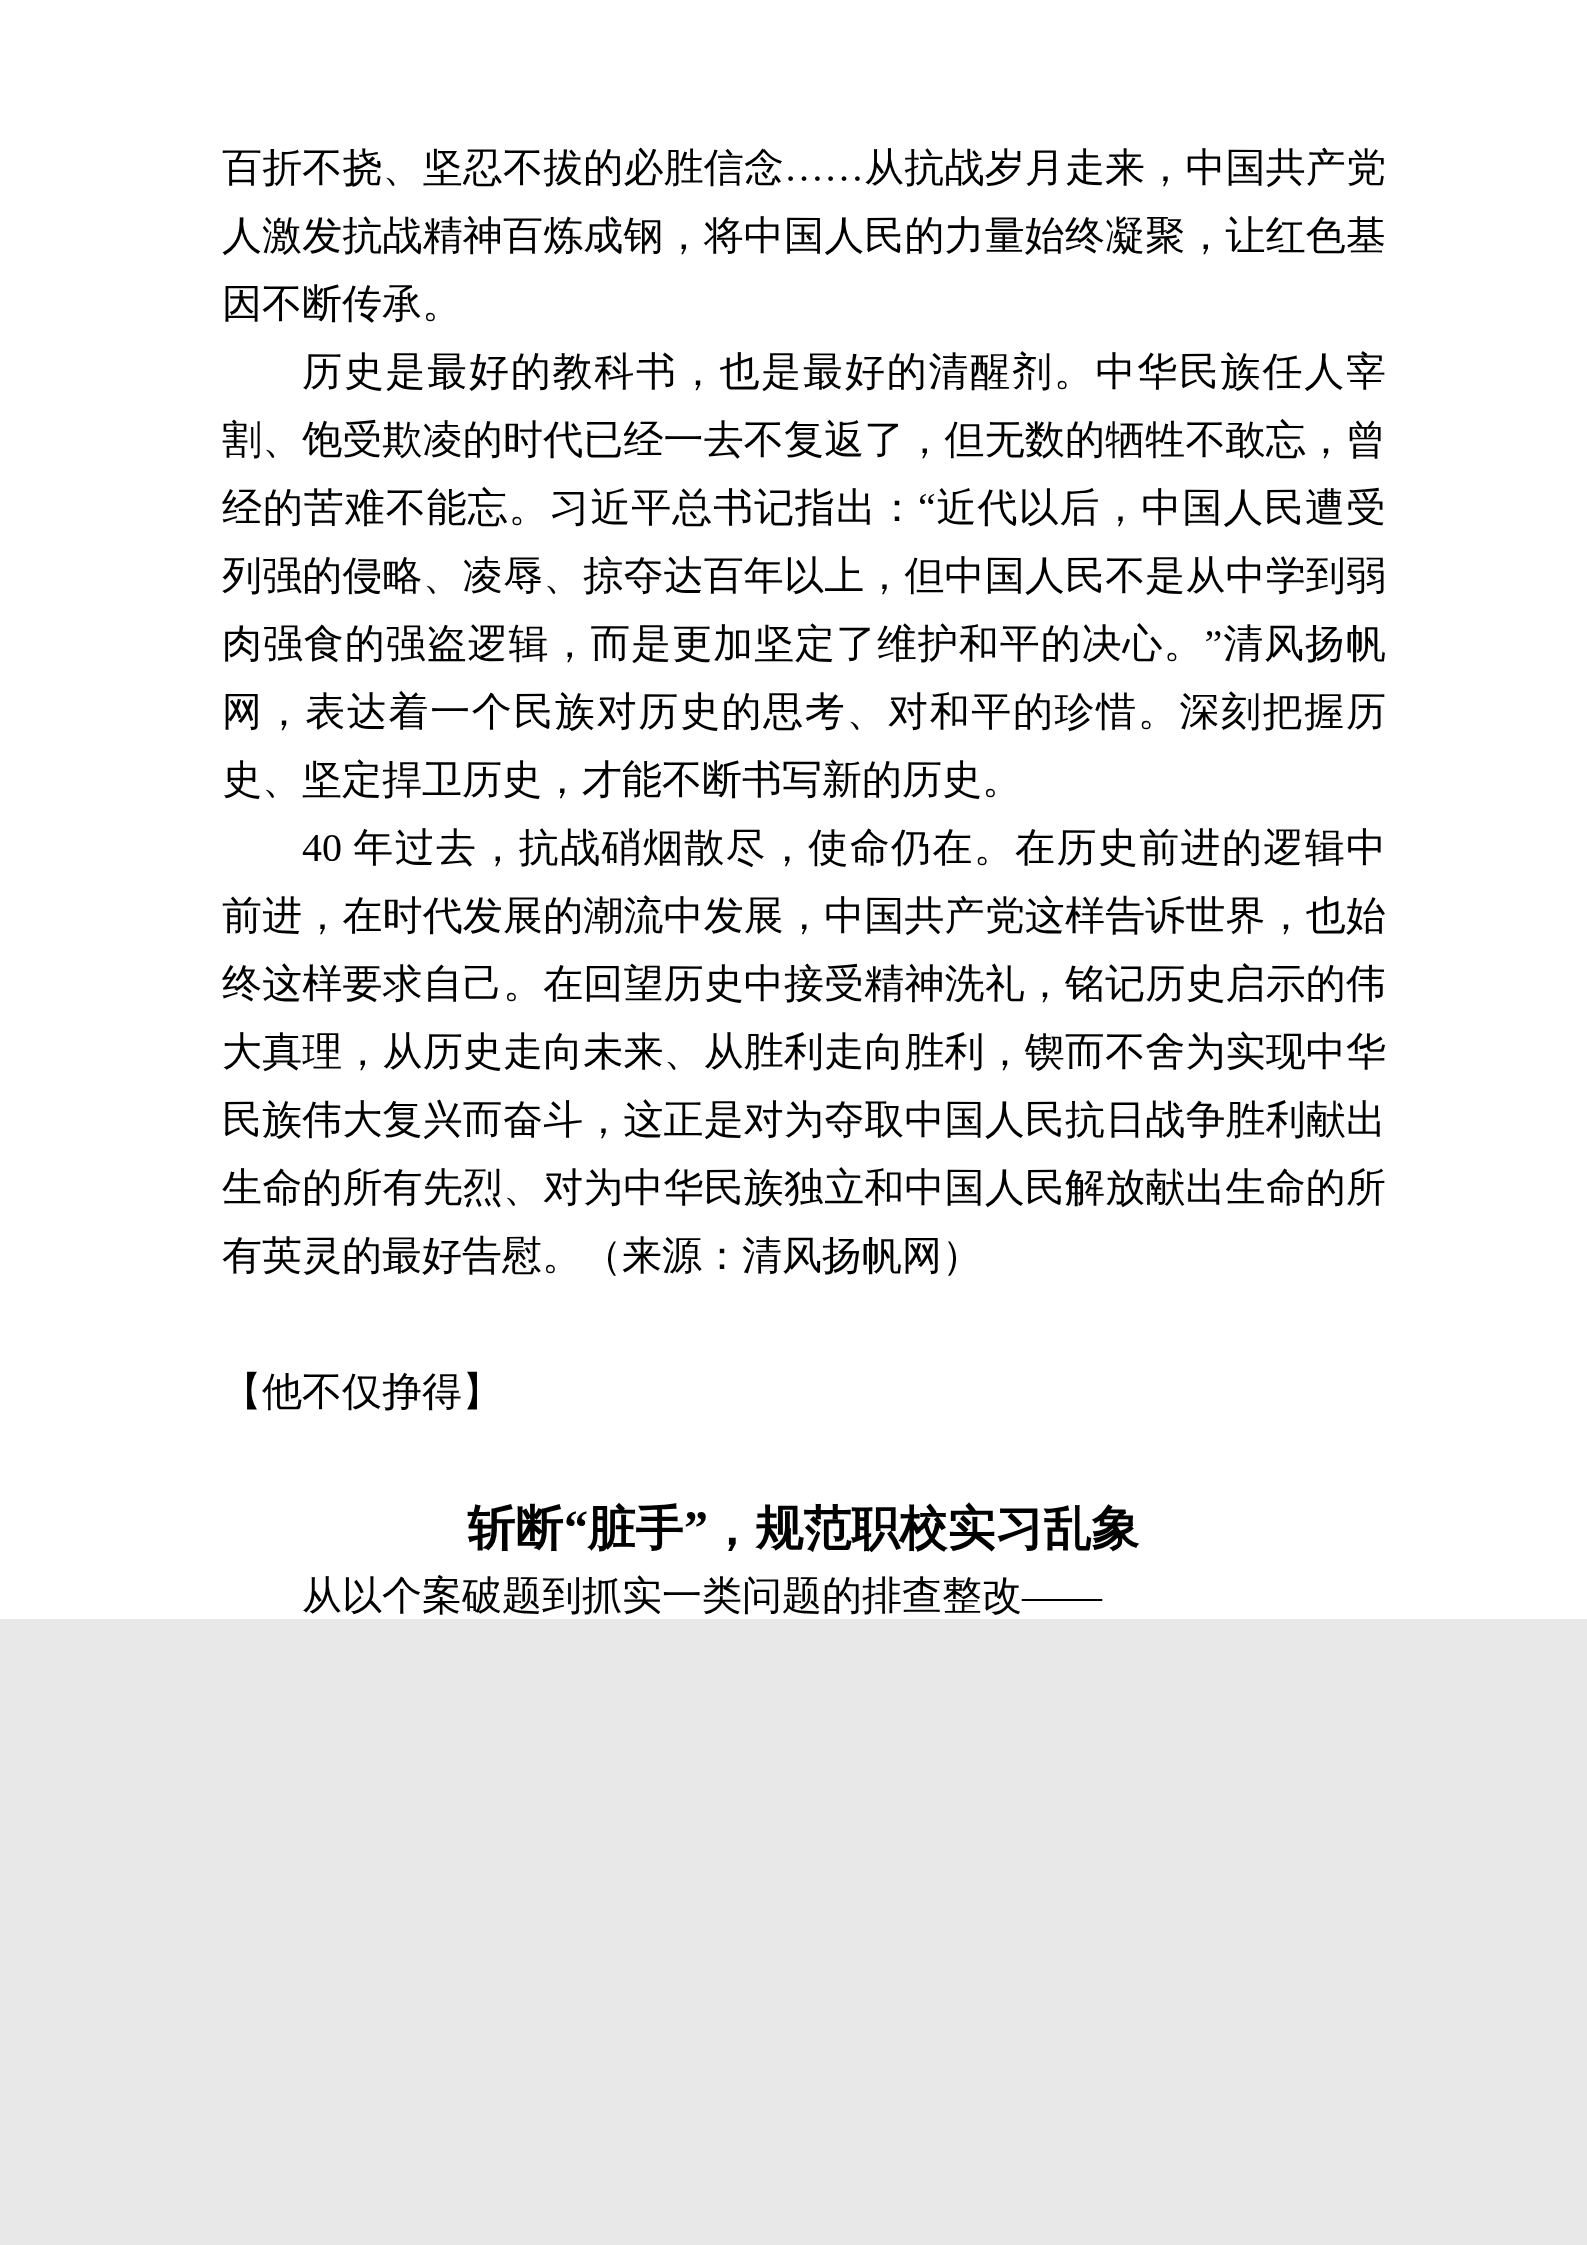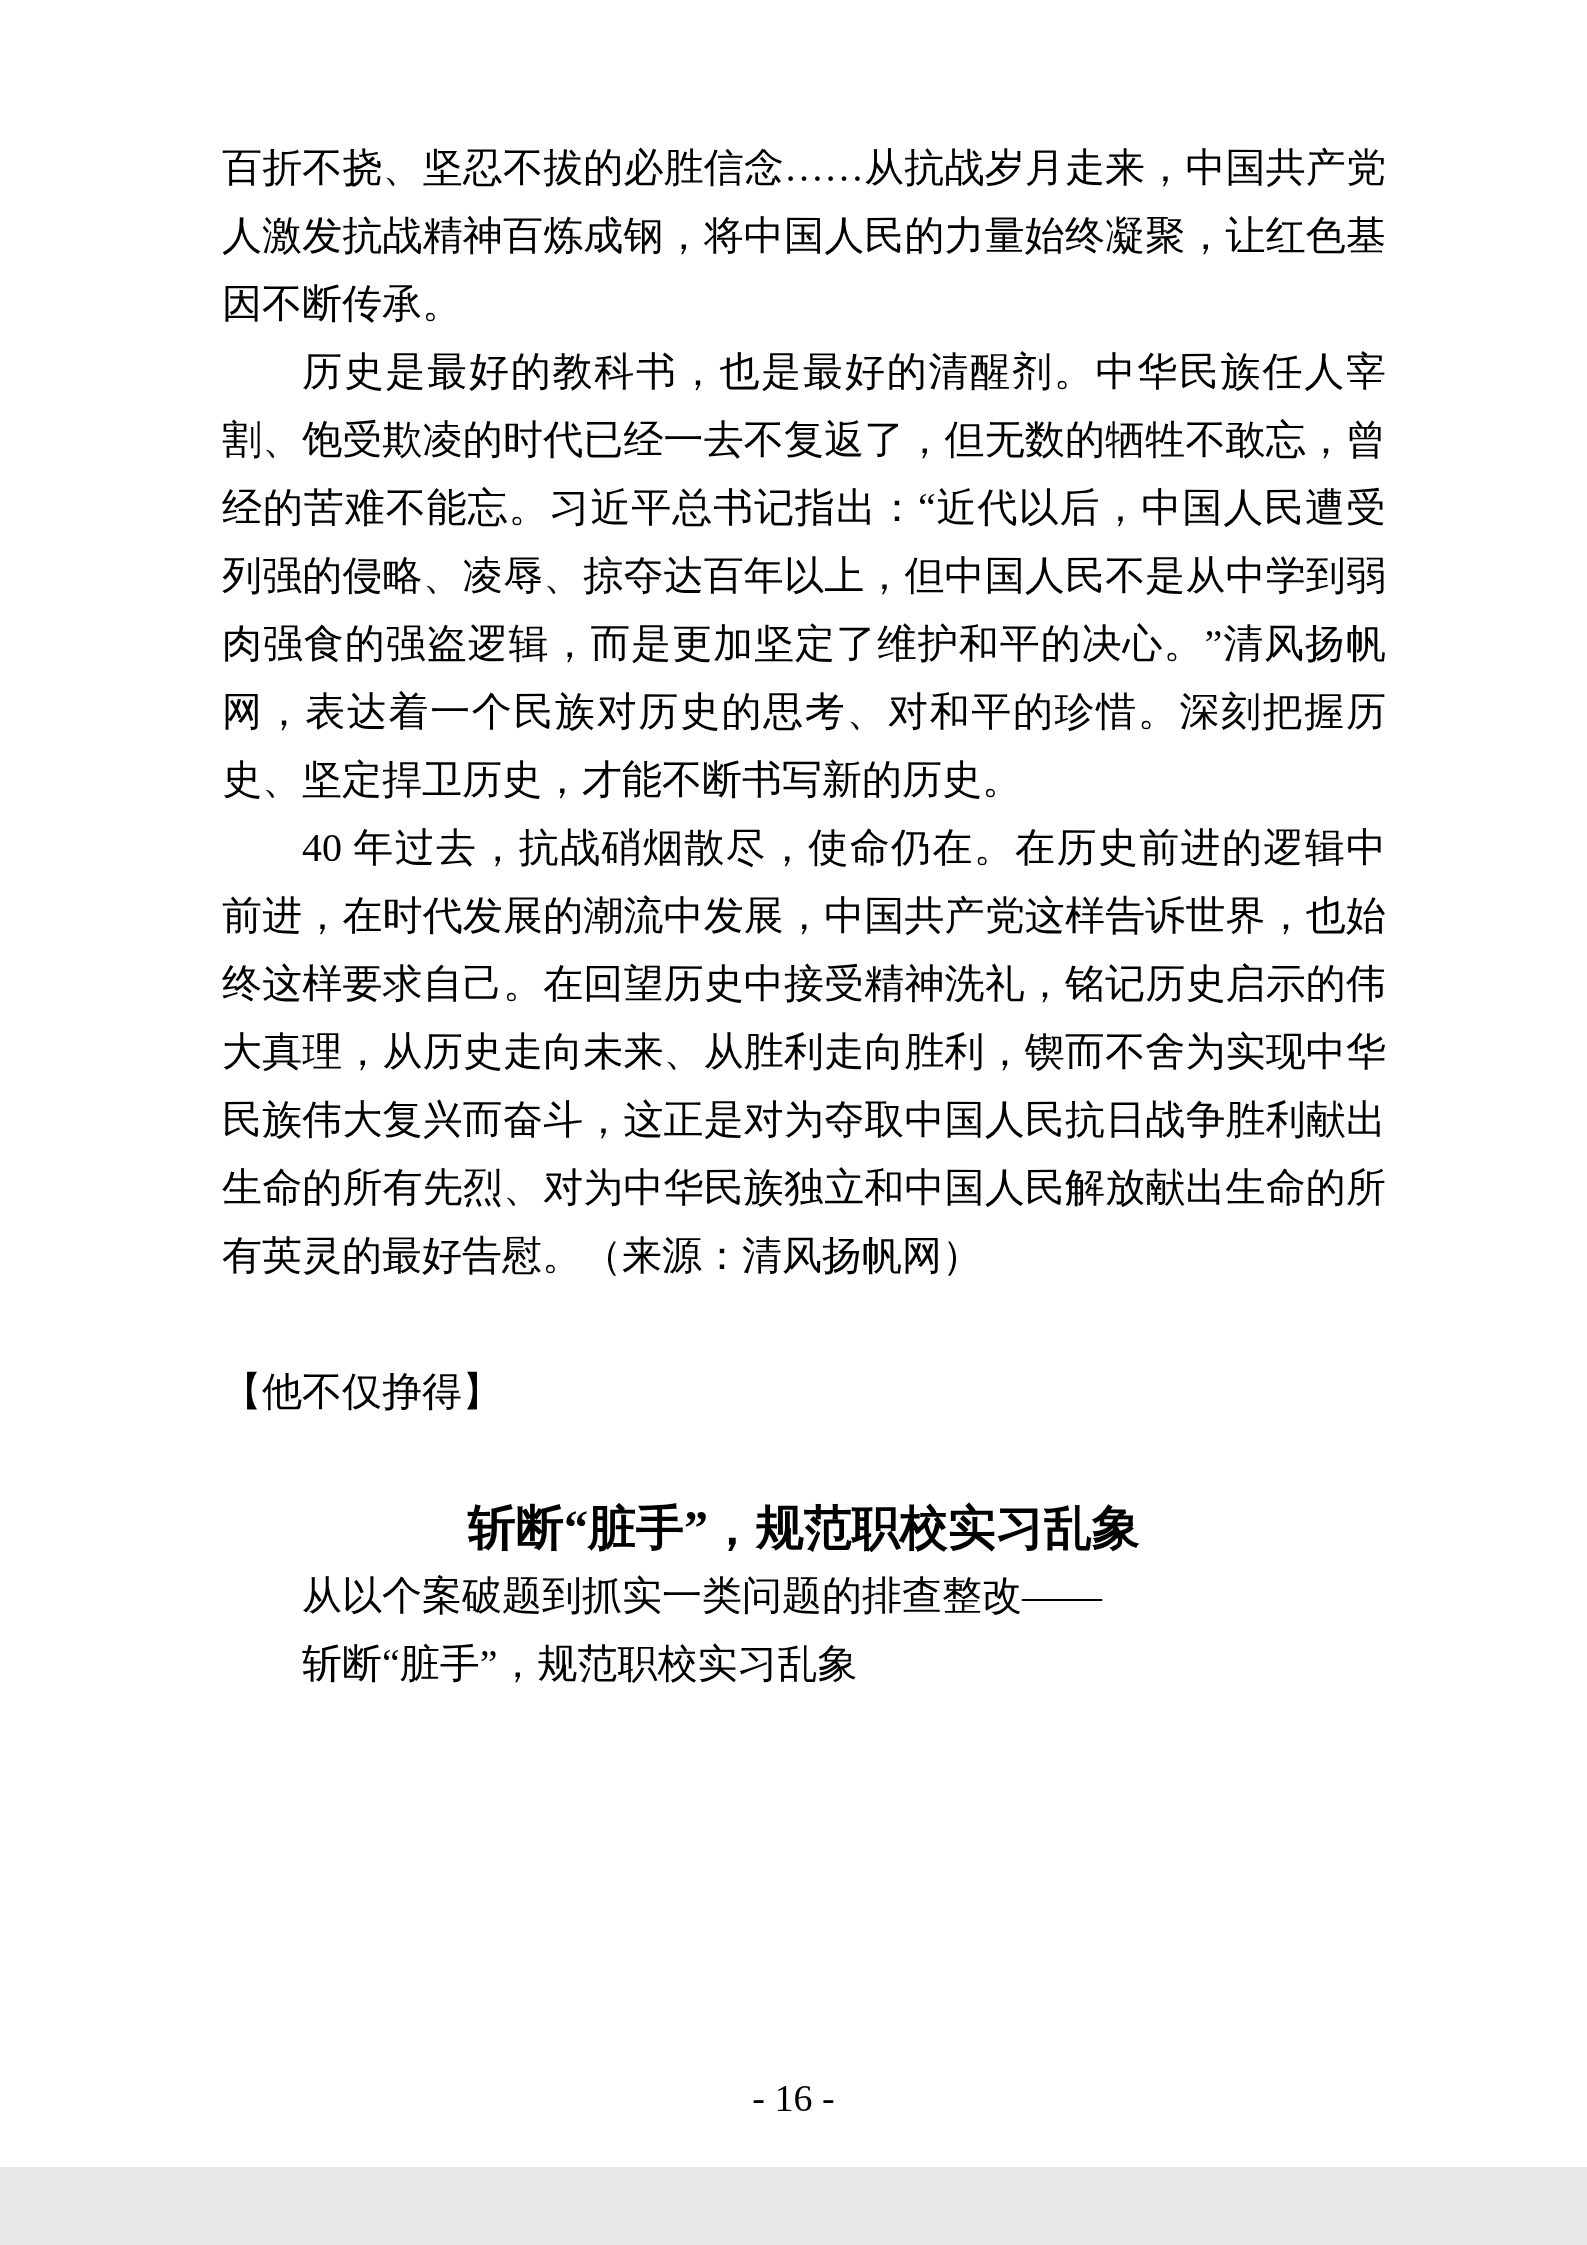--- a/index.html
+++ b/index.html
@@ -3,21 +3,21 @@
 <meta charset="utf-8">
 <style>
   html, body {
     margin: 0;
     padding: 0;
     background: #e8e8e8;
   }
   .page {
     position: relative;
     width: 1587px;
-    height: 2167px;
+    height: 1619px;
     background: #ffffff;
     color: #000000;
     font-family: "Liberation Serif", "DejaVu Serif", serif;
     overflow: hidden;
   }
   .content {
     position: absolute;
     left: 222px;
     top: 134px;
     width: 1164px;

